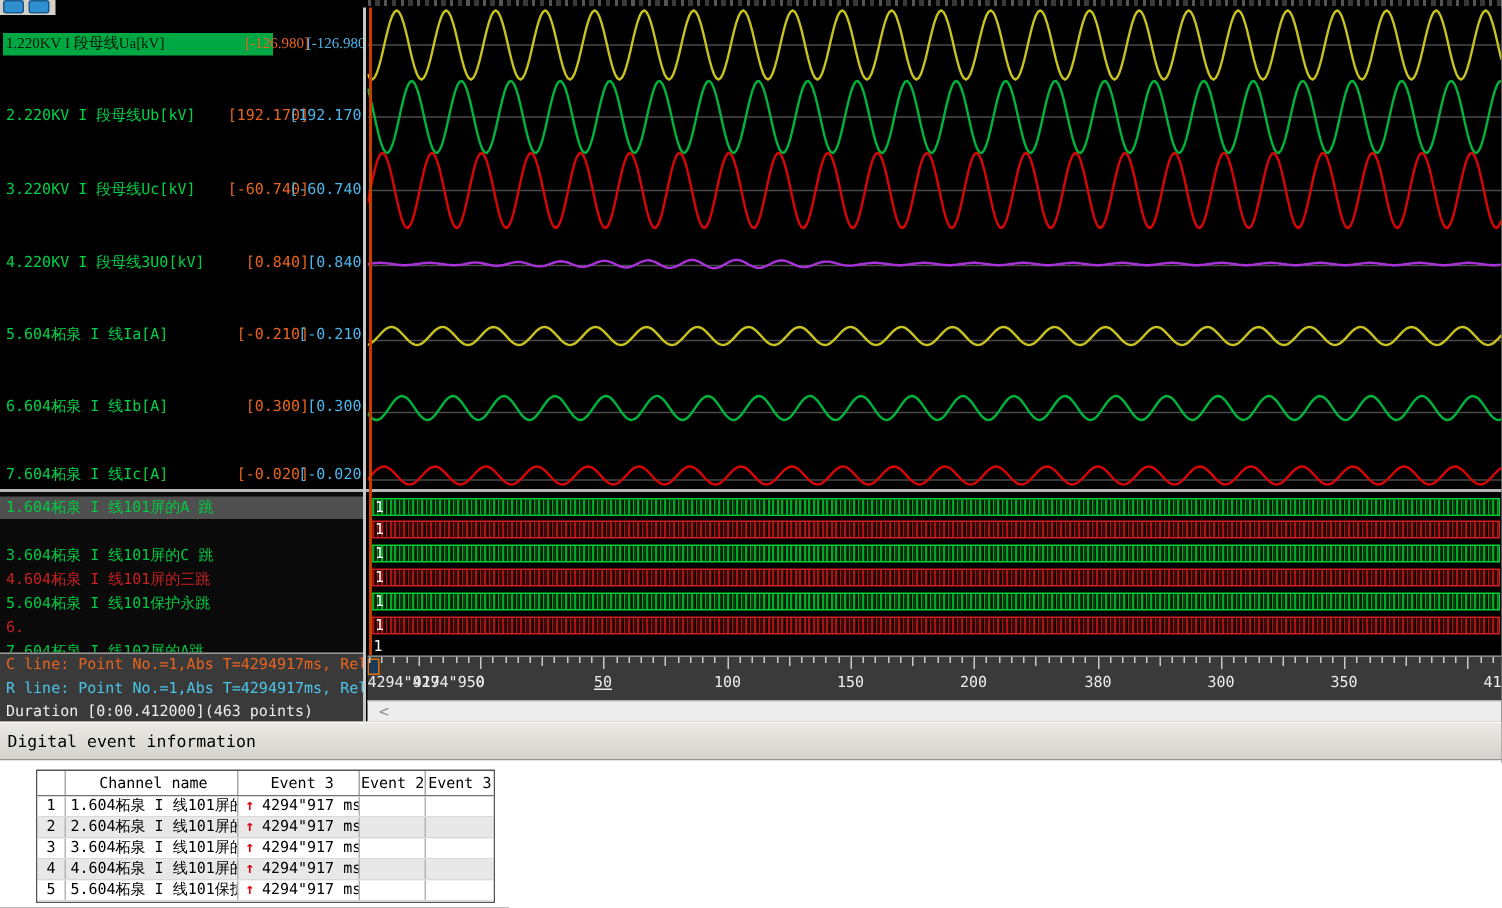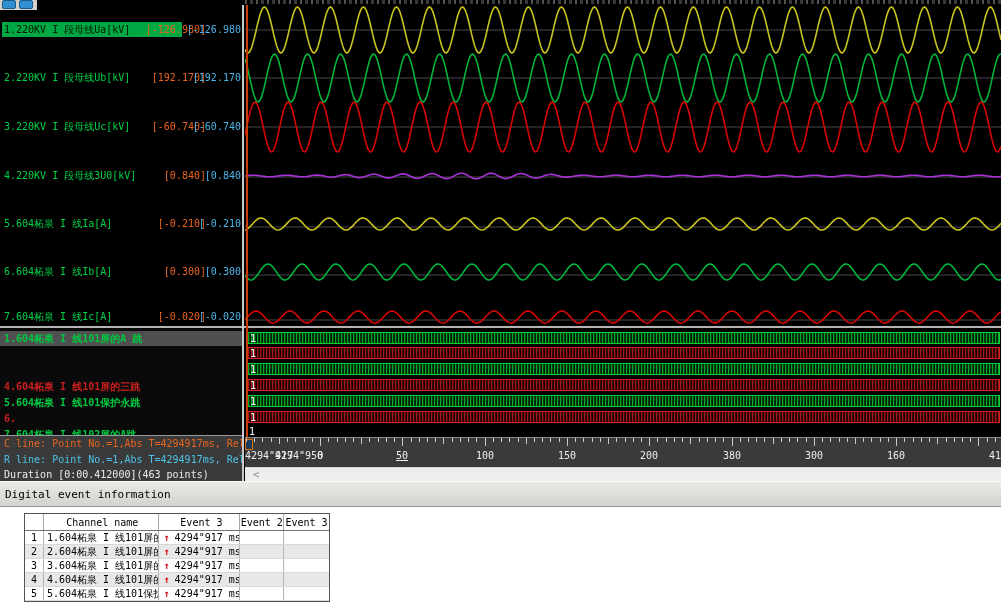--- a/index.html
+++ b/index.html
@@ -19,21 +19,21 @@
   .sel .a-label { color:#001800; }
   .a-val { position:absolute; }
   .v1 { right:37px; color:#e8641e; }
   .v2 { right:-4px; color:#4cb4e8; }
 
   
   .sep-h { position:absolute; left:0; top:326px; width:1001px; height:2px; background:#b4b4b4; }
   .v-sep { position:absolute; left:242px; top:5px; width:2px; height:476px; background:#c8c8c8; }
 
   
-  .left-digital { position:absolute; left:0; top:328px; width:242px; height:107px; overflow:hidden; background:#0a0a0a;font-weight:bold; }
+  .left-digital { position:absolute; left:0; top:328px; width:242px; height:107px; overflow:hidden; background:#0a0a0a; }
   .d-row { position:absolute; left:0; width:242px; height:15px; line-height:15px; font-size:10px; padding-left:4px; white-space:nowrap; }
   .dsel { background:#4f4f4f; }
 
   
   .status-panel { position:absolute; left:0; top:435px; width:242px; height:46px; background:#3a3a3a; border-top:1px solid #9a9a9a; overflow:hidden; }
   .st-line { position:absolute; left:4px; font-size:10px; white-space:nowrap; }
   .st-c { top:2px; color:#e8641e; }
   .st-r { top:18px; color:#4cc4e8; }
   .st-d { top:33px; color:#ececec; }
 
@@ -81,21 +81,21 @@
 <div class="screen">
   <div class="dark-region"></div>
 
   <div class="top-strip">
     <div class="mini-btn" style="left:2px"></div>
     <div class="mini-btn" style="left:19px"></div>
   </div>
   <div class="top-text-sliver"></div>
 
   <div class="left-analog">
-      <div class="a-row sel" style="top: 22px;">
+      <div class="a-row sel" style="top: 22px; font-family: Liberation Serif, serif;">
         <div class="hl"></div>
         <div class="a-label">1.220KV I 段母线Ua[kV]</div>
         <div class="a-val v1">[-126.980]</div>
         <div class="a-val v2">[-126.980]</div>
       </div>
       <div class="a-row" style="top: 70px;">
         <div class="a-label">2.220KV I 段母线Ub[kV]</div>
         <div class="a-val v1">[192.170]</div>
         <div class="a-val v2">[192.170]</div>
       </div>
@@ -142,20 +142,21 @@
         <path d="M0.0 224.9L1.5 224.4L3.0 223.4L4.5 222.1L6.0 220.6L7.5 219.0L9.0 217.3L10.5 215.8L12.0 214.5L13.5 213.6L15.0 213.1L16.5 213.0L18.0 213.4L19.5 214.2L21.0 215.4L22.5 216.9L24.0 218.5L25.5 220.1L27.0 221.7L28.5 223.1L30.0 224.1L31.5 224.8L33.0 225.0L34.5 224.8L36.0 224.1L37.5 223.0L39.0 221.6L40.5 220.1L42.0 218.4L43.5 216.8L45.0 215.3L46.5 214.2L48.0 213.4L49.5 213.0L51.0 213.1L52.5 213.6L54.0 214.6L55.5 215.9L57.0 217.4L58.5 219.0L60.0 220.7L61.5 222.2L63.0 223.5L64.5 224.4L66.0 224.9L67.5 225.0L69.0 224.6L70.5 223.8L72.0 222.6L73.5 221.1L75.0 219.5L76.5 217.9L78.0 216.3L79.5 214.9L81.0 213.9L82.5 213.2L84.0 213.0L85.5 213.2L87.0 213.9L88.5 215.0L90.0 216.4L91.5 217.9L93.0 219.6L94.5 221.2L96.0 222.7L97.5 223.8L99.0 224.6L100.5 225.0L102.0 224.9L103.5 224.4L105.0 223.4L106.5 222.1L108.0 220.6L109.5 219.0L111.0 217.3L112.5 215.8L114.0 214.5L115.5 213.6L117.0 213.1L118.5 213.0L120.0 213.4L121.5 214.2L123.0 215.4L124.5 216.9L126.0 218.5L127.5 220.1L129.0 221.7L130.5 223.1L132.0 224.1L133.5 224.8L135.0 225.0L136.5 224.8L138.0 224.1L139.5 223.0L141.0 221.6L142.5 220.1L144.0 218.4L145.5 216.8L147.0 215.3L148.5 214.2L150.0 213.4L151.5 213.0L153.0 213.1L154.5 213.6L156.0 214.6L157.5 215.9L159.0 217.4L160.5 219.0L162.0 220.7L163.5 222.2L165.0 223.5L166.5 224.4L168.0 224.9L169.5 225.0L171.0 224.6L172.5 223.8L174.0 222.6L175.5 221.1L177.0 219.5L178.5 217.9L180.0 216.3L181.5 214.9L183.0 213.9L184.5 213.2L186.0 213.0L187.5 213.2L189.0 213.9L190.5 215.0L192.0 216.4L193.5 217.9L195.0 219.6L196.5 221.2L198.0 222.7L199.5 223.8L201.0 224.6L202.5 225.0L204.0 224.9L205.5 224.4L207.0 223.4L208.5 222.1L210.0 220.6L211.5 219.0L213.0 217.3L214.5 215.8L216.0 214.5L217.5 213.6L219.0 213.1L220.5 213.0L222.0 213.4L223.5 214.2L225.0 215.4L226.5 216.9L228.0 218.5L229.5 220.1L231.0 221.7L232.5 223.1L234.0 224.1L235.5 224.8L237.0 225.0L238.5 224.8L240.0 224.1L241.5 223.0L243.0 221.6L244.5 220.1L246.0 218.4L247.5 216.8L249.0 215.3L250.5 214.2L252.0 213.4L253.5 213.0L255.0 213.1L256.5 213.6L258.0 214.6L259.5 215.9L261.0 217.4L262.5 219.0L264.0 220.7L265.5 222.2L267.0 223.5L268.5 224.4L270.0 224.9L271.5 225.0L273.0 224.6L274.5 223.8L276.0 222.6L277.5 221.1L279.0 219.5L280.5 217.9L282.0 216.3L283.5 214.9L285.0 213.9L286.5 213.2L288.0 213.0L289.5 213.2L291.0 213.9L292.5 215.0L294.0 216.4L295.5 217.9L297.0 219.6L298.5 221.2L300.0 222.7L301.5 223.8L303.0 224.6L304.5 225.0L306.0 224.9L307.5 224.4L309.0 223.4L310.5 222.1L312.0 220.6L313.5 219.0L315.0 217.3L316.5 215.8L318.0 214.5L319.5 213.6L321.0 213.1L322.5 213.0L324.0 213.4L325.5 214.2L327.0 215.4L328.5 216.9L330.0 218.5L331.5 220.1L333.0 221.7L334.5 223.1L336.0 224.1L337.5 224.8L339.0 225.0L340.5 224.8L342.0 224.1L343.5 223.0L345.0 221.6L346.5 220.1L348.0 218.4L349.5 216.8L351.0 215.3L352.5 214.2L354.0 213.4L355.5 213.0L357.0 213.1L358.5 213.6L360.0 214.6L361.5 215.9L363.0 217.4L364.5 219.0L366.0 220.7L367.5 222.2L369.0 223.5L370.5 224.4L372.0 224.9L373.5 225.0L375.0 224.6L376.5 223.8L378.0 222.6L379.5 221.1L381.0 219.5L382.5 217.9L384.0 216.3L385.5 214.9L387.0 213.9L388.5 213.2L390.0 213.0L391.5 213.2L393.0 213.9L394.5 215.0L396.0 216.4L397.5 217.9L399.0 219.6L400.5 221.2L402.0 222.7L403.5 223.8L405.0 224.6L406.5 225.0L408.0 224.9L409.5 224.4L411.0 223.4L412.5 222.1L414.0 220.6L415.5 219.0L417.0 217.3L418.5 215.8L420.0 214.5L421.5 213.6L423.0 213.1L424.5 213.0L426.0 213.4L427.5 214.2L429.0 215.4L430.5 216.9L432.0 218.5L433.5 220.1L435.0 221.7L436.5 223.1L438.0 224.1L439.5 224.8L441.0 225.0L442.5 224.8L444.0 224.1L445.5 223.0L447.0 221.6L448.5 220.1L450.0 218.4L451.5 216.8L453.0 215.3L454.5 214.2L456.0 213.4L457.5 213.0L459.0 213.1L460.5 213.6L462.0 214.6L463.5 215.9L465.0 217.4L466.5 219.0L468.0 220.7L469.5 222.2L471.0 223.5L472.5 224.4L474.0 224.9L475.5 225.0L477.0 224.6L478.5 223.8L480.0 222.6L481.5 221.1L483.0 219.5L484.5 217.9L486.0 216.3L487.5 214.9L489.0 213.9L490.5 213.2L492.0 213.0L493.5 213.2L495.0 213.9L496.5 215.0L498.0 216.4L499.5 217.9L501.0 219.6L502.5 221.2L504.0 222.7L505.5 223.8L507.0 224.6L508.5 225.0L510.0 224.9L511.5 224.4L513.0 223.4L514.5 222.1L516.0 220.6L517.5 219.0L519.0 217.3L520.5 215.8L522.0 214.5L523.5 213.6L525.0 213.1L526.5 213.0L528.0 213.4L529.5 214.2L531.0 215.4L532.5 216.9L534.0 218.5L535.5 220.1L537.0 221.7L538.5 223.1L540.0 224.1L541.5 224.8L543.0 225.0L544.5 224.8L546.0 224.1L547.5 223.0L549.0 221.6L550.5 220.1L552.0 218.4L553.5 216.8L555.0 215.3L556.5 214.2L558.0 213.4L559.5 213.0L561.0 213.1L562.5 213.6L564.0 214.6L565.5 215.9L567.0 217.4L568.5 219.0L570.0 220.7L571.5 222.2L573.0 223.5L574.5 224.4L576.0 224.9L577.5 225.0L579.0 224.6L580.5 223.8L582.0 222.6L583.5 221.1L585.0 219.5L586.5 217.9L588.0 216.3L589.5 214.9L591.0 213.9L592.5 213.2L594.0 213.0L595.5 213.2L597.0 213.9L598.5 215.0L600.0 216.4L601.5 217.9L603.0 219.6L604.5 221.2L606.0 222.7L607.5 223.8L609.0 224.6L610.5 225.0L612.0 224.9L613.5 224.4L615.0 223.4L616.5 222.1L618.0 220.6L619.5 219.0L621.0 217.3L622.5 215.8L624.0 214.5L625.5 213.6L627.0 213.1L628.5 213.0L630.0 213.4L631.5 214.2L633.0 215.4L634.5 216.9L636.0 218.5L637.5 220.1L639.0 221.7L640.5 223.1L642.0 224.1L643.5 224.8L645.0 225.0L646.5 224.8L648.0 224.1L649.5 223.0L651.0 221.6L652.5 220.1L654.0 218.4L655.5 216.8L657.0 215.3L658.5 214.2L660.0 213.4L661.5 213.0L663.0 213.1L664.5 213.6L666.0 214.6L667.5 215.9L669.0 217.4L670.5 219.0L672.0 220.7L673.5 222.2L675.0 223.5L676.5 224.4L678.0 224.9L679.5 225.0L681.0 224.6L682.5 223.8L684.0 222.6L685.5 221.1L687.0 219.5L688.5 217.9L690.0 216.3L691.5 214.9L693.0 213.9L694.5 213.2L696.0 213.0L697.5 213.2L699.0 213.9L700.5 215.0L702.0 216.4L703.5 217.9L705.0 219.6L706.5 221.2L708.0 222.7L709.5 223.8L711.0 224.6L712.5 225.0L714.0 224.9L715.5 224.4L717.0 223.4L718.5 222.1L720.0 220.6L721.5 219.0L723.0 217.3L724.5 215.8L726.0 214.5L727.5 213.6L729.0 213.1L730.5 213.0L732.0 213.4L733.5 214.2L735.0 215.4L736.5 216.9L738.0 218.5L739.5 220.1L741.0 221.7L742.5 223.1L744.0 224.1L745.5 224.8L747.0 225.0L748.5 224.8L750.0 224.1L751.5 223.0L753.0 221.6L754.5 220.1L756.0 218.4" fill="none" stroke="#c8c31e" stroke-width="1.6"></path>
         <path d="M0.0 270.6L1.5 272.4L3.0 273.8L4.5 274.7L6.0 275.0L7.5 274.7L9.0 273.8L10.5 272.3L12.0 270.5L13.5 268.4L15.0 266.2L16.5 264.0L18.0 262.1L19.5 260.6L21.0 259.5L22.5 259.0L24.0 259.2L25.5 259.9L27.0 261.1L28.5 262.9L30.0 264.9L31.5 267.1L33.0 269.3L34.5 271.3L36.0 273.0L37.5 274.2L39.0 274.9L40.5 275.0L42.0 274.4L43.5 273.3L45.0 271.8L46.5 269.8L48.0 267.7L49.5 265.5L51.0 263.4L52.5 261.6L54.0 260.2L55.5 259.3L57.0 259.0L58.5 259.3L60.0 260.2L61.5 261.7L63.0 263.5L64.5 265.6L66.0 267.8L67.5 270.0L69.0 271.9L70.5 273.4L72.0 274.5L73.5 275.0L75.0 274.8L76.5 274.1L78.0 272.9L79.5 271.1L81.0 269.1L82.5 266.9L84.0 264.7L85.5 262.7L87.0 261.0L88.5 259.8L90.0 259.1L91.5 259.0L93.0 259.6L94.5 260.7L96.0 262.2L97.5 264.2L99.0 266.3L100.5 268.5L102.0 270.6L103.5 272.4L105.0 273.8L106.5 274.7L108.0 275.0L109.5 274.7L111.0 273.8L112.5 272.3L114.0 270.5L115.5 268.4L117.0 266.2L118.5 264.0L120.0 262.1L121.5 260.6L123.0 259.5L124.5 259.0L126.0 259.2L127.5 259.9L129.0 261.1L130.5 262.9L132.0 264.9L133.5 267.1L135.0 269.3L136.5 271.3L138.0 273.0L139.5 274.2L141.0 274.9L142.5 275.0L144.0 274.4L145.5 273.3L147.0 271.8L148.5 269.8L150.0 267.7L151.5 265.5L153.0 263.4L154.5 261.6L156.0 260.2L157.5 259.3L159.0 259.0L160.5 259.3L162.0 260.2L163.5 261.7L165.0 263.5L166.5 265.6L168.0 267.8L169.5 270.0L171.0 271.9L172.5 273.4L174.0 274.5L175.5 275.0L177.0 274.8L178.5 274.1L180.0 272.9L181.5 271.1L183.0 269.1L184.5 266.9L186.0 264.7L187.5 262.7L189.0 261.0L190.5 259.8L192.0 259.1L193.5 259.0L195.0 259.6L196.5 260.7L198.0 262.2L199.5 264.2L201.0 266.3L202.5 268.5L204.0 270.6L205.5 272.4L207.0 273.8L208.5 274.7L210.0 275.0L211.5 274.7L213.0 273.8L214.5 272.3L216.0 270.5L217.5 268.4L219.0 266.2L220.5 264.0L222.0 262.1L223.5 260.6L225.0 259.5L226.5 259.0L228.0 259.2L229.5 259.9L231.0 261.1L232.5 262.9L234.0 264.9L235.5 267.1L237.0 269.3L238.5 271.3L240.0 273.0L241.5 274.2L243.0 274.9L244.5 275.0L246.0 274.4L247.5 273.3L249.0 271.8L250.5 269.8L252.0 267.7L253.5 265.5L255.0 263.4L256.5 261.6L258.0 260.2L259.5 259.3L261.0 259.0L262.5 259.3L264.0 260.2L265.5 261.7L267.0 263.5L268.5 265.6L270.0 267.8L271.5 270.0L273.0 271.9L274.5 273.4L276.0 274.5L277.5 275.0L279.0 274.8L280.5 274.1L282.0 272.9L283.5 271.1L285.0 269.1L286.5 266.9L288.0 264.7L289.5 262.7L291.0 261.0L292.5 259.8L294.0 259.1L295.5 259.0L297.0 259.6L298.5 260.7L300.0 262.2L301.5 264.2L303.0 266.3L304.5 268.5L306.0 270.6L307.5 272.4L309.0 273.8L310.5 274.7L312.0 275.0L313.5 274.7L315.0 273.8L316.5 272.3L318.0 270.5L319.5 268.4L321.0 266.2L322.5 264.0L324.0 262.1L325.5 260.6L327.0 259.5L328.5 259.0L330.0 259.2L331.5 259.9L333.0 261.1L334.5 262.9L336.0 264.9L337.5 267.1L339.0 269.3L340.5 271.3L342.0 273.0L343.5 274.2L345.0 274.9L346.5 275.0L348.0 274.4L349.5 273.3L351.0 271.8L352.5 269.8L354.0 267.7L355.5 265.5L357.0 263.4L358.5 261.6L360.0 260.2L361.5 259.3L363.0 259.0L364.5 259.3L366.0 260.2L367.5 261.7L369.0 263.5L370.5 265.6L372.0 267.8L373.5 270.0L375.0 271.9L376.5 273.4L378.0 274.5L379.5 275.0L381.0 274.8L382.5 274.1L384.0 272.9L385.5 271.1L387.0 269.1L388.5 266.9L390.0 264.7L391.5 262.7L393.0 261.0L394.5 259.8L396.0 259.1L397.5 259.0L399.0 259.6L400.5 260.7L402.0 262.2L403.5 264.2L405.0 266.3L406.5 268.5L408.0 270.6L409.5 272.4L411.0 273.8L412.5 274.7L414.0 275.0L415.5 274.7L417.0 273.8L418.5 272.3L420.0 270.5L421.5 268.4L423.0 266.2L424.5 264.0L426.0 262.1L427.5 260.6L429.0 259.5L430.5 259.0L432.0 259.2L433.5 259.9L435.0 261.1L436.5 262.9L438.0 264.9L439.5 267.1L441.0 269.3L442.5 271.3L444.0 273.0L445.5 274.2L447.0 274.9L448.5 275.0L450.0 274.4L451.5 273.3L453.0 271.8L454.5 269.8L456.0 267.7L457.5 265.5L459.0 263.4L460.5 261.6L462.0 260.2L463.5 259.3L465.0 259.0L466.5 259.3L468.0 260.2L469.5 261.7L471.0 263.5L472.5 265.6L474.0 267.8L475.5 270.0L477.0 271.9L478.5 273.4L480.0 274.5L481.5 275.0L483.0 274.8L484.5 274.1L486.0 272.9L487.5 271.1L489.0 269.1L490.5 266.9L492.0 264.7L493.5 262.7L495.0 261.0L496.5 259.8L498.0 259.1L499.5 259.0L501.0 259.6L502.5 260.7L504.0 262.2L505.5 264.2L507.0 266.3L508.5 268.5L510.0 270.6L511.5 272.4L513.0 273.8L514.5 274.7L516.0 275.0L517.5 274.7L519.0 273.8L520.5 272.3L522.0 270.5L523.5 268.4L525.0 266.2L526.5 264.0L528.0 262.1L529.5 260.6L531.0 259.5L532.5 259.0L534.0 259.2L535.5 259.9L537.0 261.1L538.5 262.9L540.0 264.9L541.5 267.1L543.0 269.3L544.5 271.3L546.0 273.0L547.5 274.2L549.0 274.9L550.5 275.0L552.0 274.4L553.5 273.3L555.0 271.8L556.5 269.8L558.0 267.7L559.5 265.5L561.0 263.4L562.5 261.6L564.0 260.2L565.5 259.3L567.0 259.0L568.5 259.3L570.0 260.2L571.5 261.7L573.0 263.5L574.5 265.6L576.0 267.8L577.5 270.0L579.0 271.9L580.5 273.4L582.0 274.5L583.5 275.0L585.0 274.8L586.5 274.1L588.0 272.9L589.5 271.1L591.0 269.1L592.5 266.9L594.0 264.7L595.5 262.7L597.0 261.0L598.5 259.8L600.0 259.1L601.5 259.0L603.0 259.6L604.5 260.7L606.0 262.2L607.5 264.2L609.0 266.3L610.5 268.5L612.0 270.6L613.5 272.4L615.0 273.8L616.5 274.7L618.0 275.0L619.5 274.7L621.0 273.8L622.5 272.3L624.0 270.5L625.5 268.4L627.0 266.2L628.5 264.0L630.0 262.1L631.5 260.6L633.0 259.5L634.5 259.0L636.0 259.2L637.5 259.9L639.0 261.1L640.5 262.9L642.0 264.9L643.5 267.1L645.0 269.3L646.5 271.3L648.0 273.0L649.5 274.2L651.0 274.9L652.5 275.0L654.0 274.4L655.5 273.3L657.0 271.8L658.5 269.8L660.0 267.7L661.5 265.5L663.0 263.4L664.5 261.6L666.0 260.2L667.5 259.3L669.0 259.0L670.5 259.3L672.0 260.2L673.5 261.7L675.0 263.5L676.5 265.6L678.0 267.8L679.5 270.0L681.0 271.9L682.5 273.4L684.0 274.5L685.5 275.0L687.0 274.8L688.5 274.1L690.0 272.9L691.5 271.1L693.0 269.1L694.5 266.9L696.0 264.7L697.5 262.7L699.0 261.0L700.5 259.8L702.0 259.1L703.5 259.0L705.0 259.6L706.5 260.7L708.0 262.2L709.5 264.2L711.0 266.3L712.5 268.5L714.0 270.6L715.5 272.4L717.0 273.8L718.5 274.7L720.0 275.0L721.5 274.7L723.0 273.8L724.5 272.3L726.0 270.5L727.5 268.4L729.0 266.2L730.5 264.0L732.0 262.1L733.5 260.6L735.0 259.5L736.5 259.0L738.0 259.2L739.5 259.9L741.0 261.1L742.5 262.9L744.0 264.9L745.5 267.1L747.0 269.3L748.5 271.3L750.0 273.0L751.5 274.2L753.0 274.9L754.5 275.0L756.0 274.4" fill="none" stroke="#00b43c" stroke-width="1.6"></path>
         <path d="M0.0 314.6L1.5 313.1L3.0 311.4L4.5 309.8L6.0 308.3L7.5 307.2L9.0 306.4L10.5 306.0L12.0 306.1L13.5 306.7L15.0 307.6L16.5 308.9L18.0 310.4L19.5 312.0L21.0 313.7L22.5 315.2L24.0 316.5L25.5 317.4L27.0 317.9L28.5 318.0L30.0 317.6L31.5 316.8L33.0 315.6L34.5 314.1L36.0 312.5L37.5 310.8L39.0 309.3L40.5 307.9L42.0 306.9L43.5 306.2L45.0 306.0L46.5 306.2L48.0 306.9L49.5 308.0L51.0 309.4L52.5 310.9L54.0 312.6L55.5 314.2L57.0 315.7L58.5 316.8L60.0 317.6L61.5 318.0L63.0 317.9L64.5 317.3L66.0 316.4L67.5 315.1L69.0 313.6L70.5 312.0L72.0 310.3L73.5 308.8L75.0 307.5L76.5 306.6L78.0 306.1L79.5 306.0L81.0 306.4L82.5 307.2L84.0 308.4L85.5 309.9L87.0 311.5L88.5 313.2L90.0 314.7L91.5 316.1L93.0 317.1L94.5 317.8L96.0 318.0L97.5 317.8L99.0 317.1L100.5 316.0L102.0 314.6L103.5 313.1L105.0 311.4L106.5 309.8L108.0 308.3L109.5 307.2L111.0 306.4L112.5 306.0L114.0 306.1L115.5 306.7L117.0 307.6L118.5 308.9L120.0 310.4L121.5 312.0L123.0 313.7L124.5 315.2L126.0 316.5L127.5 317.4L129.0 317.9L130.5 318.0L132.0 317.6L133.5 316.8L135.0 315.6L136.5 314.1L138.0 312.5L139.5 310.8L141.0 309.3L142.5 307.9L144.0 306.9L145.5 306.2L147.0 306.0L148.5 306.2L150.0 306.9L151.5 308.0L153.0 309.4L154.5 310.9L156.0 312.6L157.5 314.2L159.0 315.7L160.5 316.8L162.0 317.6L163.5 318.0L165.0 317.9L166.5 317.3L168.0 316.4L169.5 315.1L171.0 313.6L172.5 312.0L174.0 310.3L175.5 308.8L177.0 307.5L178.5 306.6L180.0 306.1L181.5 306.0L183.0 306.4L184.5 307.2L186.0 308.4L187.5 309.9L189.0 311.5L190.5 313.2L192.0 314.7L193.5 316.1L195.0 317.1L196.5 317.8L198.0 318.0L199.5 317.8L201.0 317.1L202.5 316.0L204.0 314.6L205.5 313.1L207.0 311.4L208.5 309.8L210.0 308.3L211.5 307.2L213.0 306.4L214.5 306.0L216.0 306.1L217.5 306.7L219.0 307.6L220.5 308.9L222.0 310.4L223.5 312.0L225.0 313.7L226.5 315.2L228.0 316.5L229.5 317.4L231.0 317.9L232.5 318.0L234.0 317.6L235.5 316.8L237.0 315.6L238.5 314.1L240.0 312.5L241.5 310.8L243.0 309.3L244.5 307.9L246.0 306.9L247.5 306.2L249.0 306.0L250.5 306.2L252.0 306.9L253.5 308.0L255.0 309.4L256.5 310.9L258.0 312.6L259.5 314.2L261.0 315.7L262.5 316.8L264.0 317.6L265.5 318.0L267.0 317.9L268.5 317.3L270.0 316.4L271.5 315.1L273.0 313.6L274.5 312.0L276.0 310.3L277.5 308.8L279.0 307.5L280.5 306.6L282.0 306.1L283.5 306.0L285.0 306.4L286.5 307.2L288.0 308.4L289.5 309.9L291.0 311.5L292.5 313.2L294.0 314.7L295.5 316.1L297.0 317.1L298.5 317.8L300.0 318.0L301.5 317.8L303.0 317.1L304.5 316.0L306.0 314.6L307.5 313.1L309.0 311.4L310.5 309.8L312.0 308.3L313.5 307.2L315.0 306.4L316.5 306.0L318.0 306.1L319.5 306.7L321.0 307.6L322.5 308.9L324.0 310.4L325.5 312.0L327.0 313.7L328.5 315.2L330.0 316.5L331.5 317.4L333.0 317.9L334.5 318.0L336.0 317.6L337.5 316.8L339.0 315.6L340.5 314.1L342.0 312.5L343.5 310.8L345.0 309.3L346.5 307.9L348.0 306.9L349.5 306.2L351.0 306.0L352.5 306.2L354.0 306.9L355.5 308.0L357.0 309.4L358.5 310.9L360.0 312.6L361.5 314.2L363.0 315.7L364.5 316.8L366.0 317.6L367.5 318.0L369.0 317.9L370.5 317.3L372.0 316.4L373.5 315.1L375.0 313.6L376.5 312.0L378.0 310.3L379.5 308.8L381.0 307.5L382.5 306.6L384.0 306.1L385.5 306.0L387.0 306.4L388.5 307.2L390.0 308.4L391.5 309.9L393.0 311.5L394.5 313.2L396.0 314.7L397.5 316.1L399.0 317.1L400.5 317.8L402.0 318.0L403.5 317.8L405.0 317.1L406.5 316.0L408.0 314.6L409.5 313.1L411.0 311.4L412.5 309.8L414.0 308.3L415.5 307.2L417.0 306.4L418.5 306.0L420.0 306.1L421.5 306.7L423.0 307.6L424.5 308.9L426.0 310.4L427.5 312.0L429.0 313.7L430.5 315.2L432.0 316.5L433.5 317.4L435.0 317.9L436.5 318.0L438.0 317.6L439.5 316.8L441.0 315.6L442.5 314.1L444.0 312.5L445.5 310.8L447.0 309.3L448.5 307.9L450.0 306.9L451.5 306.2L453.0 306.0L454.5 306.2L456.0 306.9L457.5 308.0L459.0 309.4L460.5 310.9L462.0 312.6L463.5 314.2L465.0 315.7L466.5 316.8L468.0 317.6L469.5 318.0L471.0 317.9L472.5 317.3L474.0 316.4L475.5 315.1L477.0 313.6L478.5 312.0L480.0 310.3L481.5 308.8L483.0 307.5L484.5 306.6L486.0 306.1L487.5 306.0L489.0 306.4L490.5 307.2L492.0 308.4L493.5 309.9L495.0 311.5L496.5 313.2L498.0 314.7L499.5 316.1L501.0 317.1L502.5 317.8L504.0 318.0L505.5 317.8L507.0 317.1L508.5 316.0L510.0 314.6L511.5 313.1L513.0 311.4L514.5 309.8L516.0 308.3L517.5 307.2L519.0 306.4L520.5 306.0L522.0 306.1L523.5 306.7L525.0 307.6L526.5 308.9L528.0 310.4L529.5 312.0L531.0 313.7L532.5 315.2L534.0 316.5L535.5 317.4L537.0 317.9L538.5 318.0L540.0 317.6L541.5 316.8L543.0 315.6L544.5 314.1L546.0 312.5L547.5 310.8L549.0 309.3L550.5 307.9L552.0 306.9L553.5 306.2L555.0 306.0L556.5 306.2L558.0 306.9L559.5 308.0L561.0 309.4L562.5 310.9L564.0 312.6L565.5 314.2L567.0 315.7L568.5 316.8L570.0 317.6L571.5 318.0L573.0 317.9L574.5 317.3L576.0 316.4L577.5 315.1L579.0 313.6L580.5 312.0L582.0 310.3L583.5 308.8L585.0 307.5L586.5 306.6L588.0 306.1L589.5 306.0L591.0 306.4L592.5 307.2L594.0 308.4L595.5 309.9L597.0 311.5L598.5 313.2L600.0 314.7L601.5 316.1L603.0 317.1L604.5 317.8L606.0 318.0L607.5 317.8L609.0 317.1L610.5 316.0L612.0 314.6L613.5 313.1L615.0 311.4L616.5 309.8L618.0 308.3L619.5 307.2L621.0 306.4L622.5 306.0L624.0 306.1L625.5 306.7L627.0 307.6L628.5 308.9L630.0 310.4L631.5 312.0L633.0 313.7L634.5 315.2L636.0 316.5L637.5 317.4L639.0 317.9L640.5 318.0L642.0 317.6L643.5 316.8L645.0 315.6L646.5 314.1L648.0 312.5L649.5 310.8L651.0 309.3L652.5 307.9L654.0 306.9L655.5 306.2L657.0 306.0L658.5 306.2L660.0 306.9L661.5 308.0L663.0 309.4L664.5 310.9L666.0 312.6L667.5 314.2L669.0 315.7L670.5 316.8L672.0 317.6L673.5 318.0L675.0 317.9L676.5 317.3L678.0 316.4L679.5 315.1L681.0 313.6L682.5 312.0L684.0 310.3L685.5 308.8L687.0 307.5L688.5 306.6L690.0 306.1L691.5 306.0L693.0 306.4L694.5 307.2L696.0 308.4L697.5 309.9L699.0 311.5L700.5 313.2L702.0 314.7L703.5 316.1L705.0 317.1L706.5 317.8L708.0 318.0L709.5 317.8L711.0 317.1L712.5 316.0L714.0 314.6L715.5 313.1L717.0 311.4L718.5 309.8L720.0 308.3L721.5 307.2L723.0 306.4L724.5 306.0L726.0 306.1L727.5 306.7L729.0 307.6L730.5 308.9L732.0 310.4L733.5 312.0L735.0 313.7L736.5 315.2L738.0 316.5L739.5 317.4L741.0 317.9L742.5 318.0L744.0 317.6L745.5 316.8L747.0 315.6L748.5 314.1L750.0 312.5L751.5 310.8L753.0 309.3L754.5 307.9L756.0 306.9" fill="none" stroke="#d80606" stroke-width="1.6"></path>
       </svg>
   </div>
 
   <div class="sep-h"></div>
 
   <div class="left-digital">
       <div class="d-row dsel" style="top: 3px; color: rgb(0, 200, 64);">1.604柘泉 I 线101屏的A 跳</div>
+      <div class="d-row" style="top: 35px; color: rgb(0, 200, 64);">3.604柘泉 I 线101屏的C 跳</div>
       <div class="d-row" style="top: 51px; color: rgb(200, 32, 32);">4.604柘泉 I 线101屏的三跳</div>
       <div class="d-row" style="top: 67px; color: rgb(0, 200, 64);">5.604柘泉 I 线101保护永跳</div>
       <div class="d-row" style="top: 83px; color: rgb(200, 32, 32);">6.</div>
       <div class="d-row" style="top: 99px; color: rgb(0, 200, 64);">7.604柘泉 I 线102屏的A跳</div>
     </div>
   <div class="digital-bars">
       <div class="dbar green" style="top: 4px;">
         <div class="dbar-state">1</div>
       </div>
       <div class="dbar red" style="top: 19px;">
@@ -281,21 +282,21 @@
       <div class="tick" style="left: 749.9px; height: 4px;"></div>
       <div class="axlabel" style="left: 0px;">4294"917</div>
       <div class="axlabel" style="left: 30px;">4294"950</div>
       <div class="axlabel" style="left: 75px; transform: translateX(-50%);">0</div>
       <div class="axlabel" style="left: 157px; transform: translateX(-50%); text-decoration: underline;">50</div>
       <div class="axlabel" style="left: 240px; transform: translateX(-50%);">100</div>
       <div class="axlabel" style="left: 322px; transform: translateX(-50%);">150</div>
       <div class="axlabel" style="left: 404px; transform: translateX(-50%);">200</div>
       <div class="axlabel" style="left: 487px; transform: translateX(-50%);">380</div>
       <div class="axlabel" style="left: 569px; transform: translateX(-50%);">300</div>
-      <div class="axlabel" style="left: 651px; transform: translateX(-50%);">160</div>
+      <div class="axlabel" style="left: 651px; transform: translateX(-50%);">350</div>
       <div class="axlabel" style="left: 753px; transform: translateX(-50%);">412</div>
     </div>
 
   <div class="h-scroll">
     <div class="scroll-arrow">&lt;</div>
   </div>
 
   <div class="event-header">
     <div class="event-title">Digital event information</div>
   </div>

